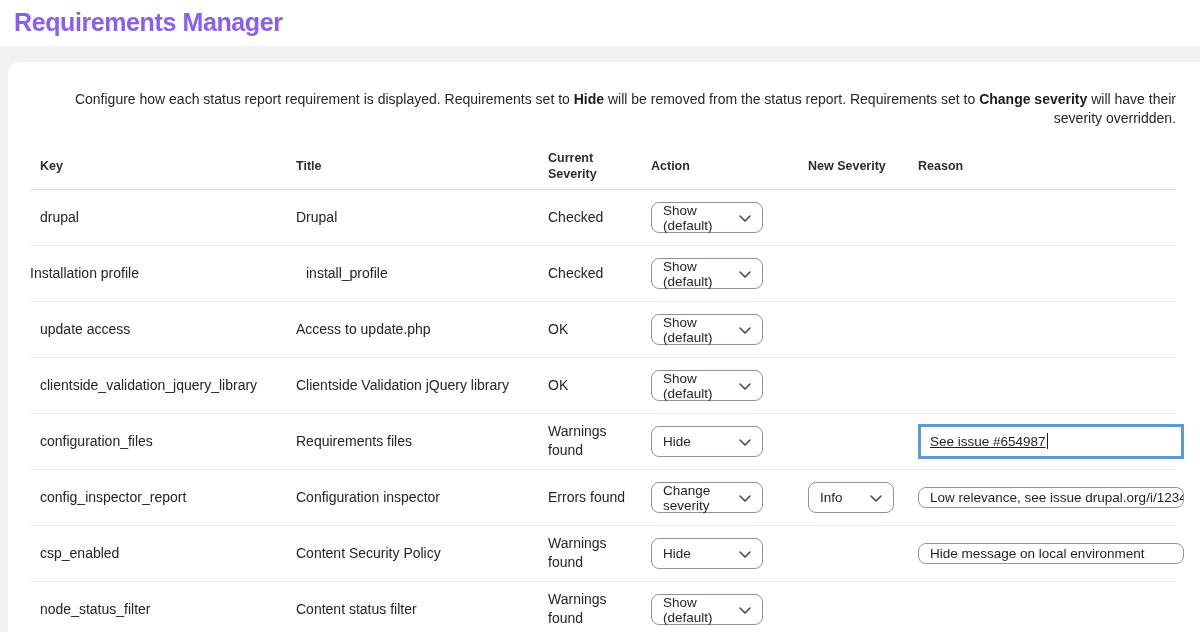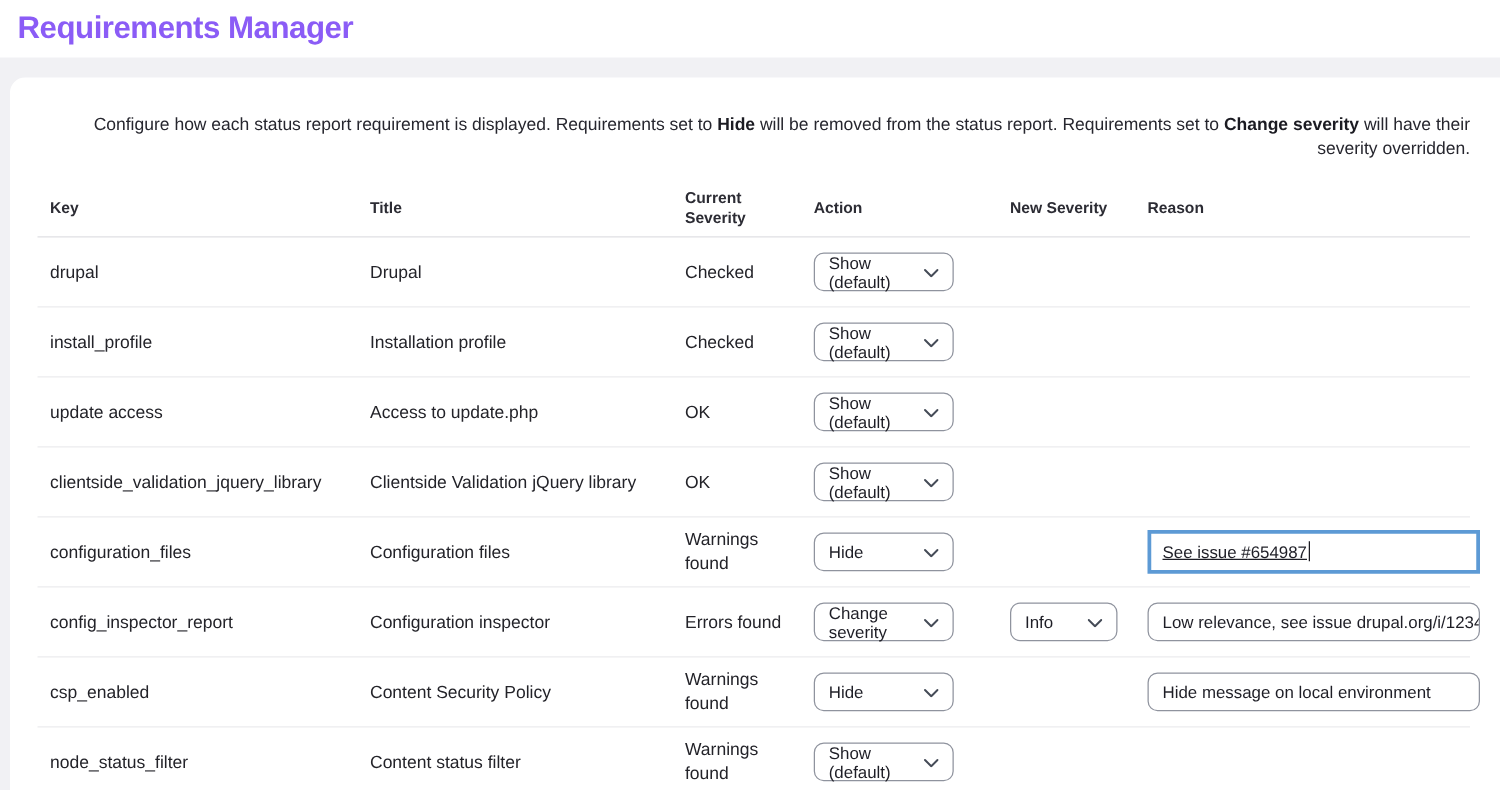--- a/index.html
+++ b/index.html
@@ -70,21 +70,21 @@
     font-size: 13.5px;
     color: #1e1e26;
     cursor: pointer;
   }
   .select.small { width: 86px; }
   .select svg { flex: 0 0 auto; margin-left: 6px; }
   .reason {
     display: inline-flex;
     align-items: center;
     width: 266px;
-    height: 31px;
+    height: 21px;
     padding: 0 11px;
     background: #ffffff;
     border: 1px solid #8f939e;
     border-radius: 8px;
     font-size: 13.5px;
     color: #1e1e26;
     white-space: nowrap;
     overflow: hidden;
   }
   .reason.focused {
@@ -132,22 +132,22 @@
         <span><svg width="12" height="7" viewBox="0 0 12 7">
               <path d="M1 1l5 5 5-5" fill="none" stroke="#454b57" stroke-width="1.6" stroke-linecap="round" stroke-linejoin="round"></path>
             </svg></span>
       </div>
     </div>
     <div class="cell"></div>
     <div class="cell"></div>
   </div>
 
   <div class="grid-row row">
+    <div class="cell">Installation profile</div>
     <div class="cell first">install_profile</div>
-    <div class="cell">Installation profile</div>
     <div class="cell sev">Checked</div>
     <div class="cell">
       <div class="select">
         <span>Show (default)</span>
         <span><svg width="12" height="7" viewBox="0 0 12 7">
               <path d="M1 1l5 5 5-5" fill="none" stroke="#454b57" stroke-width="1.6" stroke-linecap="round" stroke-linejoin="round"></path>
             </svg></span>
       </div>
     </div>
     <div class="cell"></div>
@@ -181,21 +181,21 @@
               <path d="M1 1l5 5 5-5" fill="none" stroke="#454b57" stroke-width="1.6" stroke-linecap="round" stroke-linejoin="round"></path>
             </svg></span>
       </div>
     </div>
     <div class="cell"></div>
     <div class="cell"></div>
   </div>
 
   <div class="grid-row row">
     <div class="cell first">configuration_files</div>
-    <div class="cell">Configuration files</div>
+    <div class="cell">Requirements files</div>
     <div class="cell sev">Warnings found</div>
     <div class="cell">
       <div class="select">
         <span>Hide</span>
         <span><svg width="12" height="7" viewBox="0 0 12 7">
               <path d="M1 1l5 5 5-5" fill="none" stroke="#454b57" stroke-width="1.6" stroke-linecap="round" stroke-linejoin="round"></path>
             </svg></span>
       </div>
     </div>
     <div class="cell"></div>

